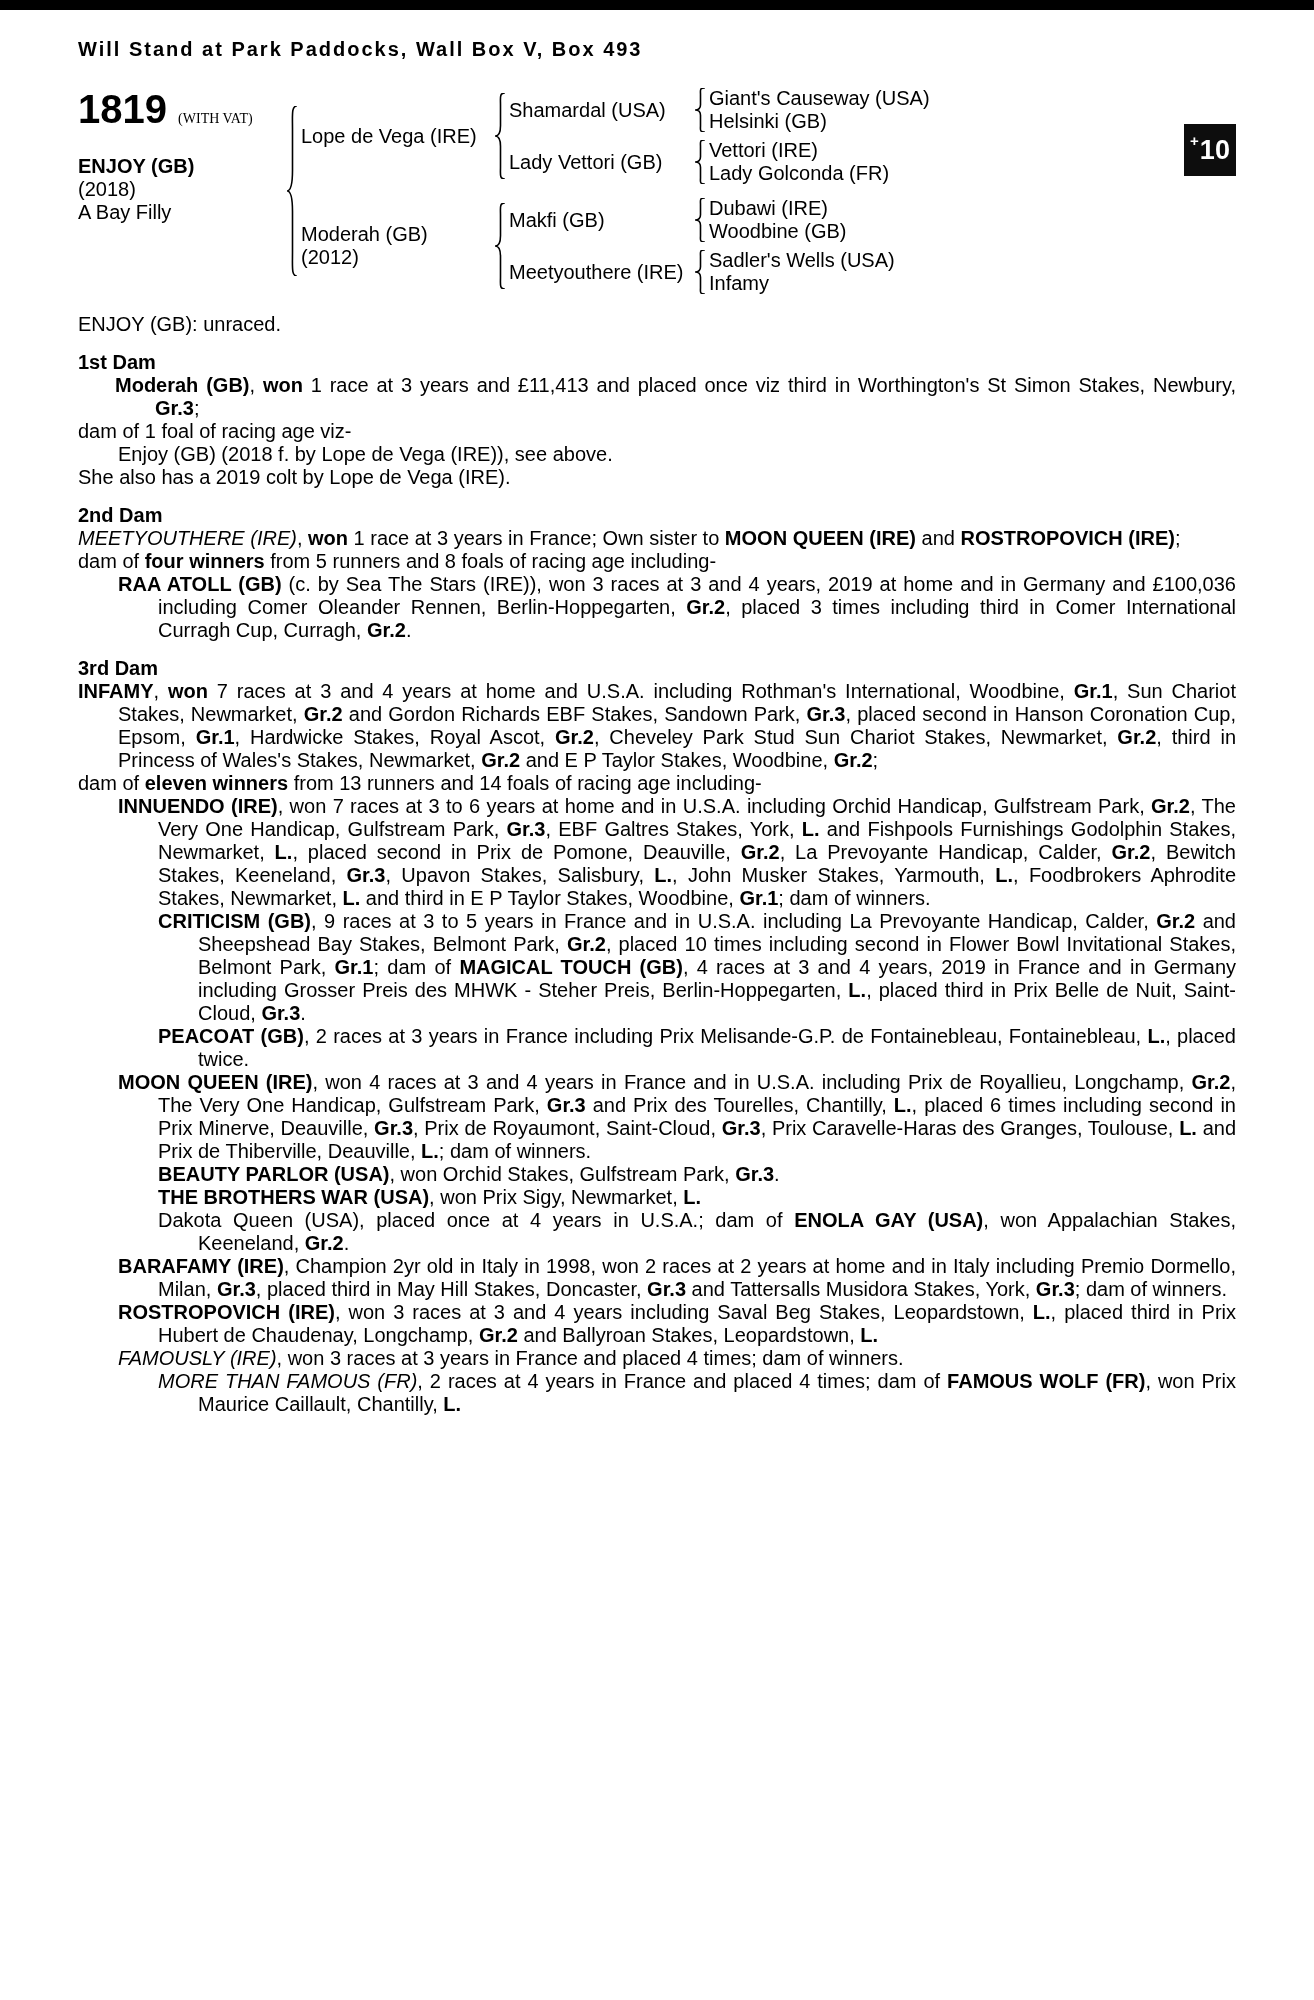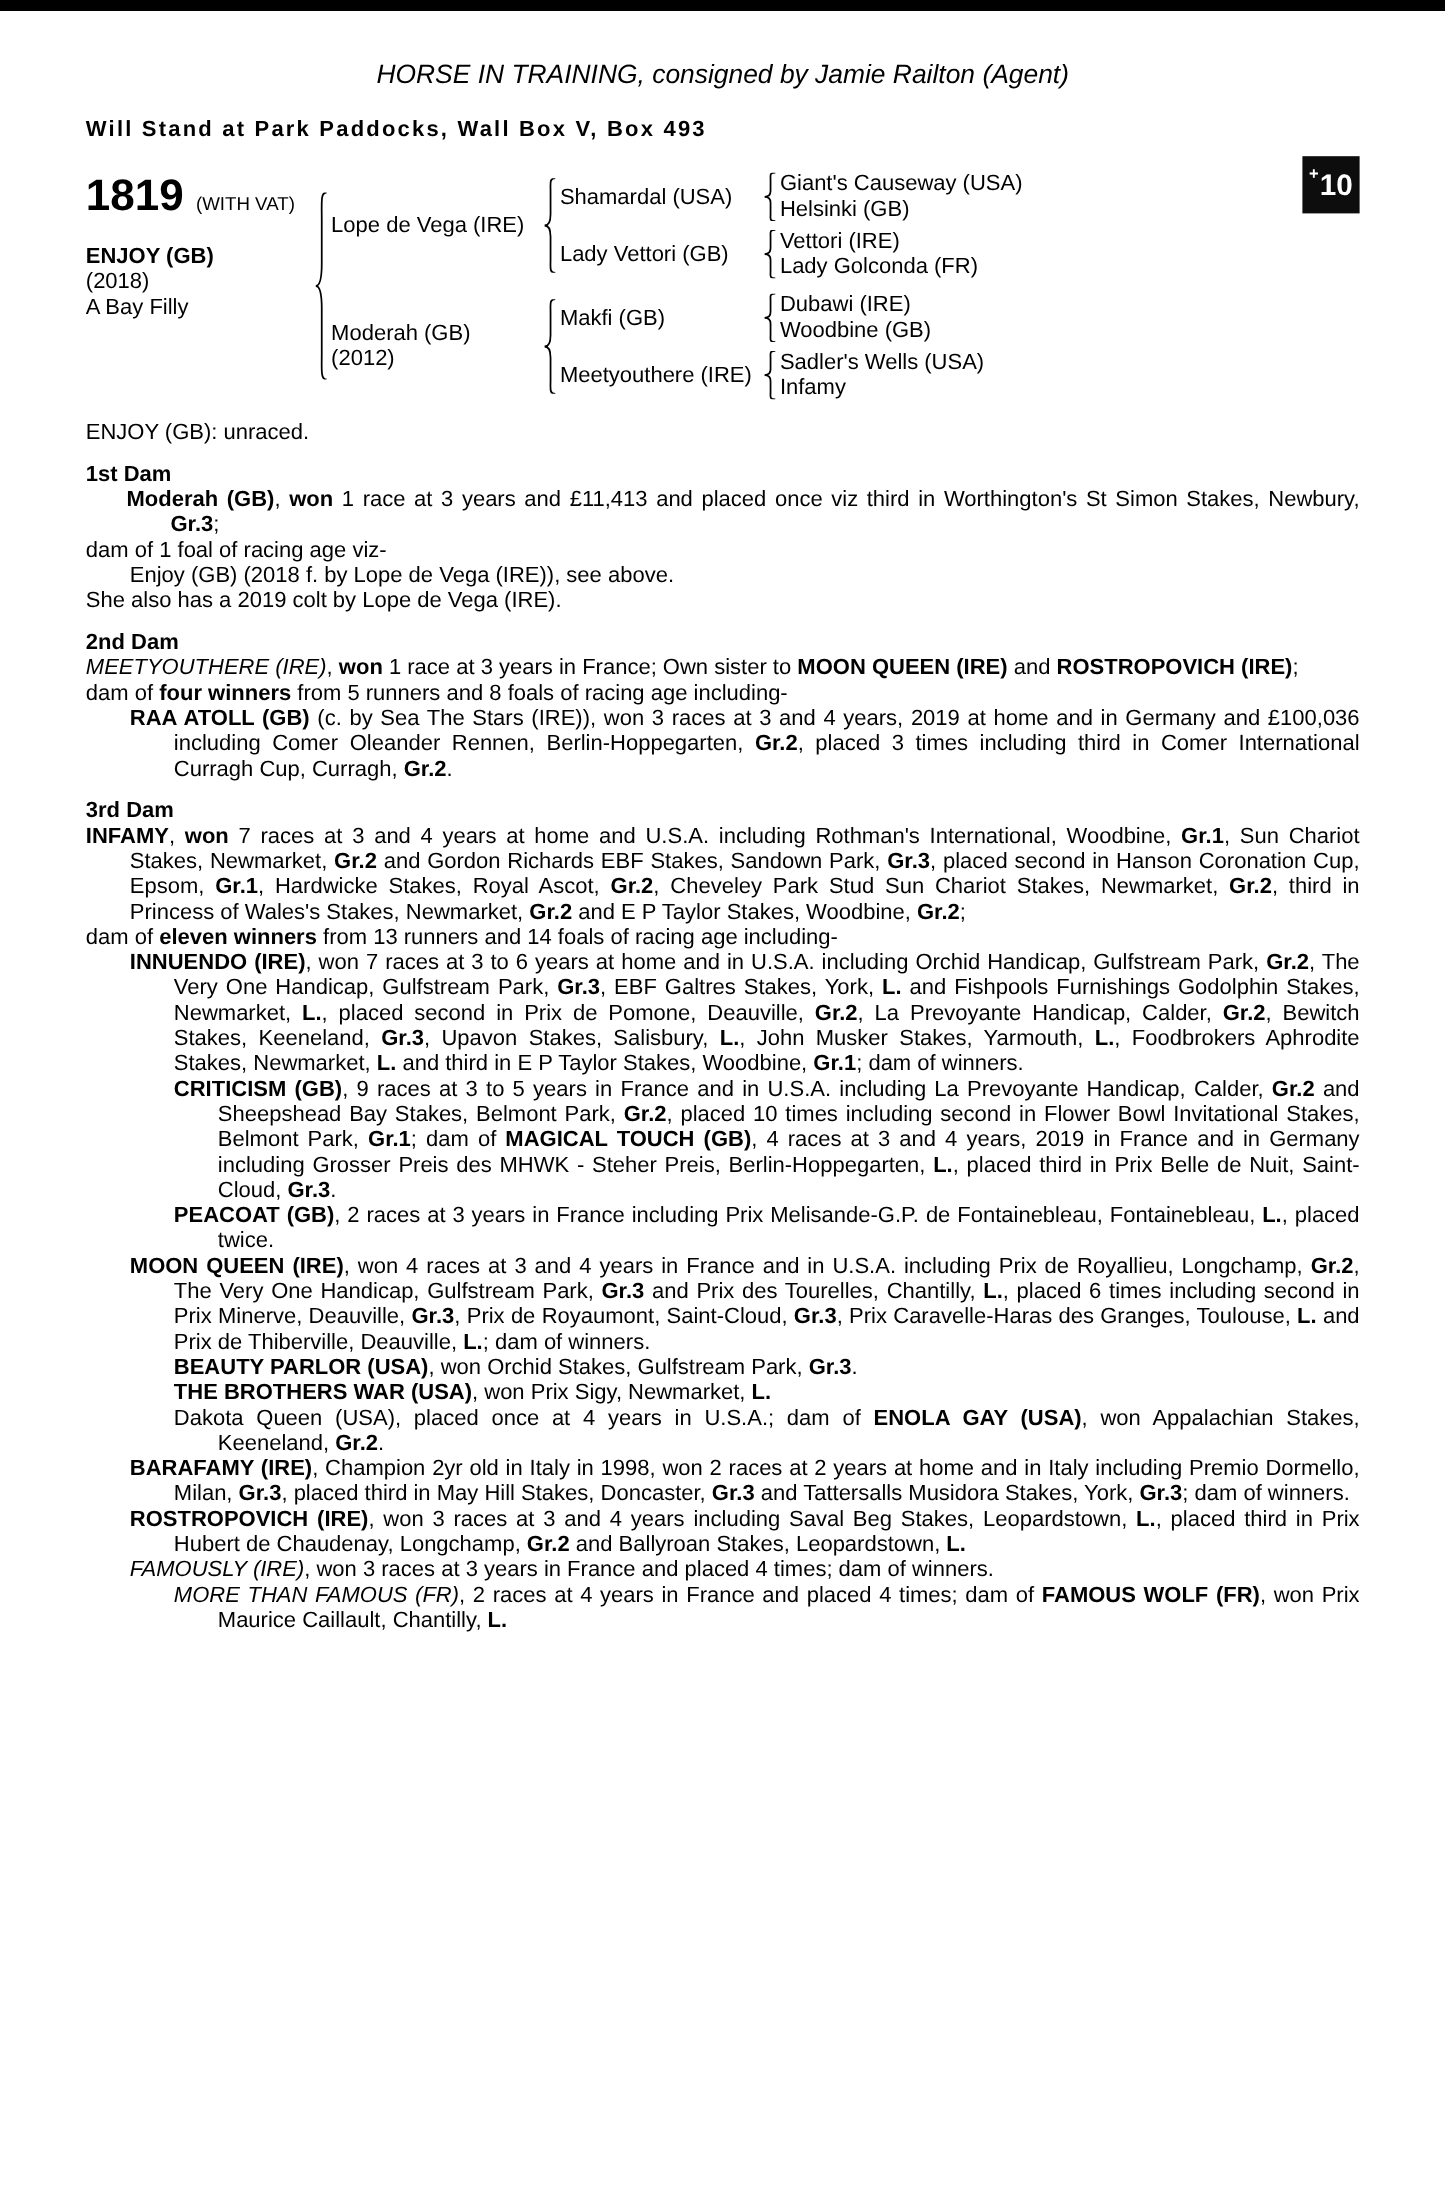--- a/index.html
+++ b/index.html
@@ -24,21 +24,21 @@
     width:52px;height:52px;background:#0d0d0d;color:#fff;
     display:flex;align-items:center;justify-content:center;
   }
   .book-badge .plus{font-size:15px;font-weight:bold;align-self:flex-start;margin-top:5px;margin-right:1px;}
   .book-badge .num{font-size:27px;font-weight:bold;line-height:1;}
 
   
   .pedigree{display:flex;margin-top:26px;align-items:stretch;}
   .lot-block{flex:0 0 205px;}
   .lot-number{font-size:40px;font-weight:bold;line-height:44px;white-space:nowrap;}
-  .lot-number .vat{font-size:17px;font-weight:normal;letter-spacing:0;}
+  .lot-number .vat{font-size:14px;font-weight:normal;letter-spacing:0;font-family:Liberation Serif, serif;}
   .lot-name{font-weight:bold;margin-top:14px;}
   .tree{display:flex;flex:1;align-items:center;}
   .t-row{display:flex;align-items:center;}
   .t-col{display:flex;flex-direction:column;justify-content:center;}
   .halves{gap:12px;}
   .parents{gap:6px;}
   .label-1{flex:0 0 190px;line-height:23px;}
   .label-2{flex:0 0 182px;line-height:23px;}
   .gp div{line-height:23px;white-space:nowrap;}
   .brace{flex:0 0 18px;display:flex;align-items:center;justify-content:center;}
@@ -54,21 +54,20 @@
   .b{font-weight:bold;}
   .i{font-style:italic;}
 </style>
 </head>
 <body>
 
 <div class="top-bar"></div>
 
 <div class="content">
 
-  <div class="title">HORSE IN TRAINING, consigned by Jamie Railton (Agent)</div>
 
   <div class="stand-line">Will Stand at Park Paddocks, Wall Box V, Box 493</div>
 
   <div class="book-badge">
     <span class="plus">+</span>
     <span class="num">10</span>
   </div>
 
   <div class="pedigree">
     <div class="lot-block">

